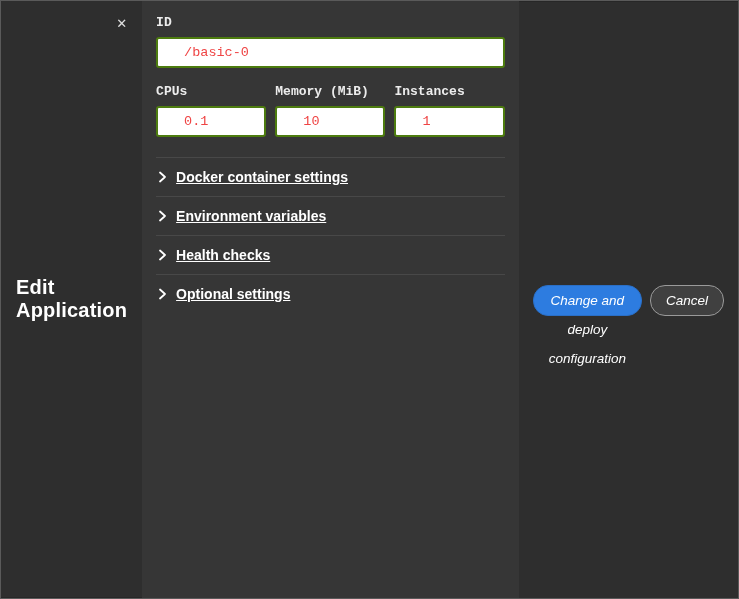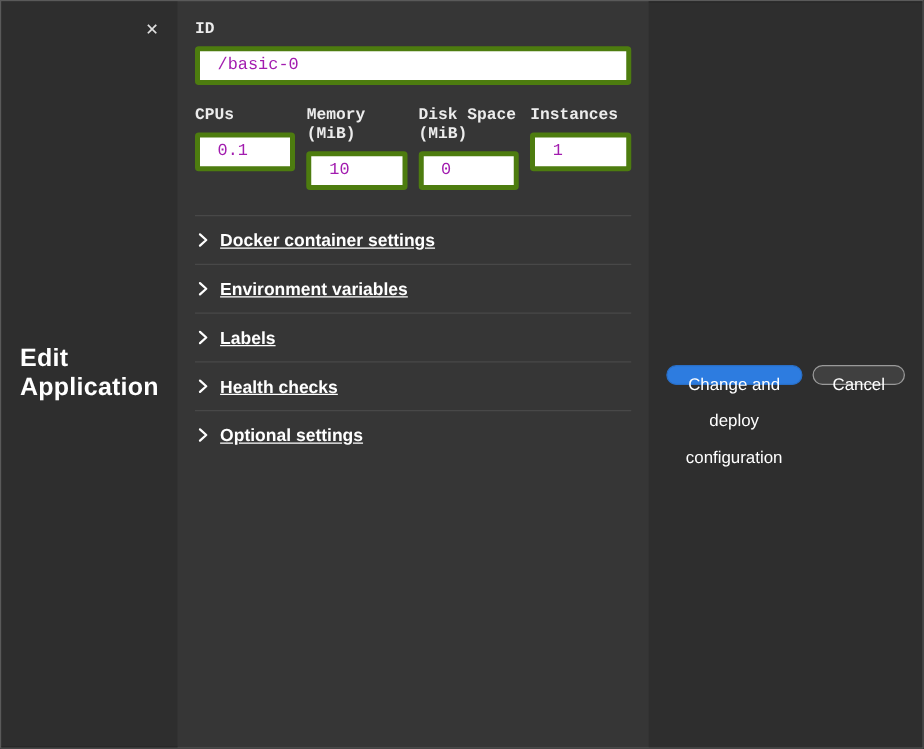--- a/index.html
+++ b/index.html
@@ -57,25 +57,25 @@
     display: block;
     font-size: 13px;
     font-weight: bold;
     color: #ececec;
     margin-bottom: 7px;
   }
   .text-input {
     width: 100%;
     height: 31px;
     background: #ffffff;
-    border: 4px solid #4d7c0f;
+    border: 2px solid #4d7c0f;
     border-radius: 3px;
-    padding: 5px 14px;
+    padding: 5px 26px;
     font-size: 13.5px;
-    color: #a21caf;
+    color: #ef4444;
     font-family: inherit;
   }
   .form-row {
     display: flex;
     gap: 9px;
     margin-bottom: 16px;
   }
   .form-row .form-col { flex: 1 1 0; margin-bottom: 0; }
   .command-textarea {
     display: block;
@@ -122,27 +122,28 @@
   .modal-footer {
     flex: 0 0 58px;
     background: #2e2e2e;
     border-top: 1px solid #272727;
     display: flex;
     align-items: center;
     gap: 8px;
     padding: 0 14px;
   }
   .btn {
-    height: 16px;
+    height: 31px;
     border-radius: 15px;
     font-size: 13.5px;
     font-family: inherit;
     cursor: pointer;
     padding: 0 15px;
     line-height: 29px;
+    font-style: italic;
   }
   .btn-primary {
     background: #2d7ce0;
     border: 1px solid #2a6fc7;
     color: #ffffff;
   }
   .btn-cancel {
     background: #404040;
     border: 1px solid #9a9a9a;
     color: #ffffff;
@@ -168,24 +169,20 @@
     <div class="form-row">
       <div class="form-group form-col">
         <label class="form-label">CPUs</label>
         <input class="text-input" type="text" value="0.1" style="">
       </div>
       <div class="form-group form-col">
         <label class="form-label">Memory (MiB)</label>
         <input class="text-input" type="text" value="10" style="">
       </div>
       <div class="form-group form-col">
-        <label class="form-label">Disk Space (MiB)</label>
-        <input class="text-input" type="text" value="0" style="">
-      </div>
-      <div class="form-group form-col">
         <label class="form-label">Instances</label>
         <input class="text-input" type="text" value="1" style="">
       </div>
     </div>
 
 
     <div class="sections">
       <div class="section-row">
         <span class="chevron">
           <svg width="9" height="12" viewBox="0 0 9 12">
@@ -194,28 +191,20 @@
         </span>
         <span class="section-label">Docker container settings</span>
       </div>
       <div class="section-row">
         <span class="chevron">
           <svg width="9" height="12" viewBox="0 0 9 12">
               <path d="M2 1.5 L7 6 L2 10.5" fill="none" stroke="#ffffff" stroke-width="1.8" stroke-linecap="round" stroke-linejoin="round"></path>
             </svg>
         </span>
         <span class="section-label">Environment variables</span>
-      </div>
-      <div class="section-row">
-        <span class="chevron">
-          <svg width="9" height="12" viewBox="0 0 9 12">
-              <path d="M2 1.5 L7 6 L2 10.5" fill="none" stroke="#ffffff" stroke-width="1.8" stroke-linecap="round" stroke-linejoin="round"></path>
-            </svg>
-        </span>
-        <span class="section-label">Labels</span>
       </div>
       <div class="section-row">
         <span class="chevron">
           <svg width="9" height="12" viewBox="0 0 9 12">
               <path d="M2 1.5 L7 6 L2 10.5" fill="none" stroke="#ffffff" stroke-width="1.8" stroke-linecap="round" stroke-linejoin="round"></path>
             </svg>
         </span>
         <span class="section-label">Health checks</span>
       </div>
       <div class="section-row">

